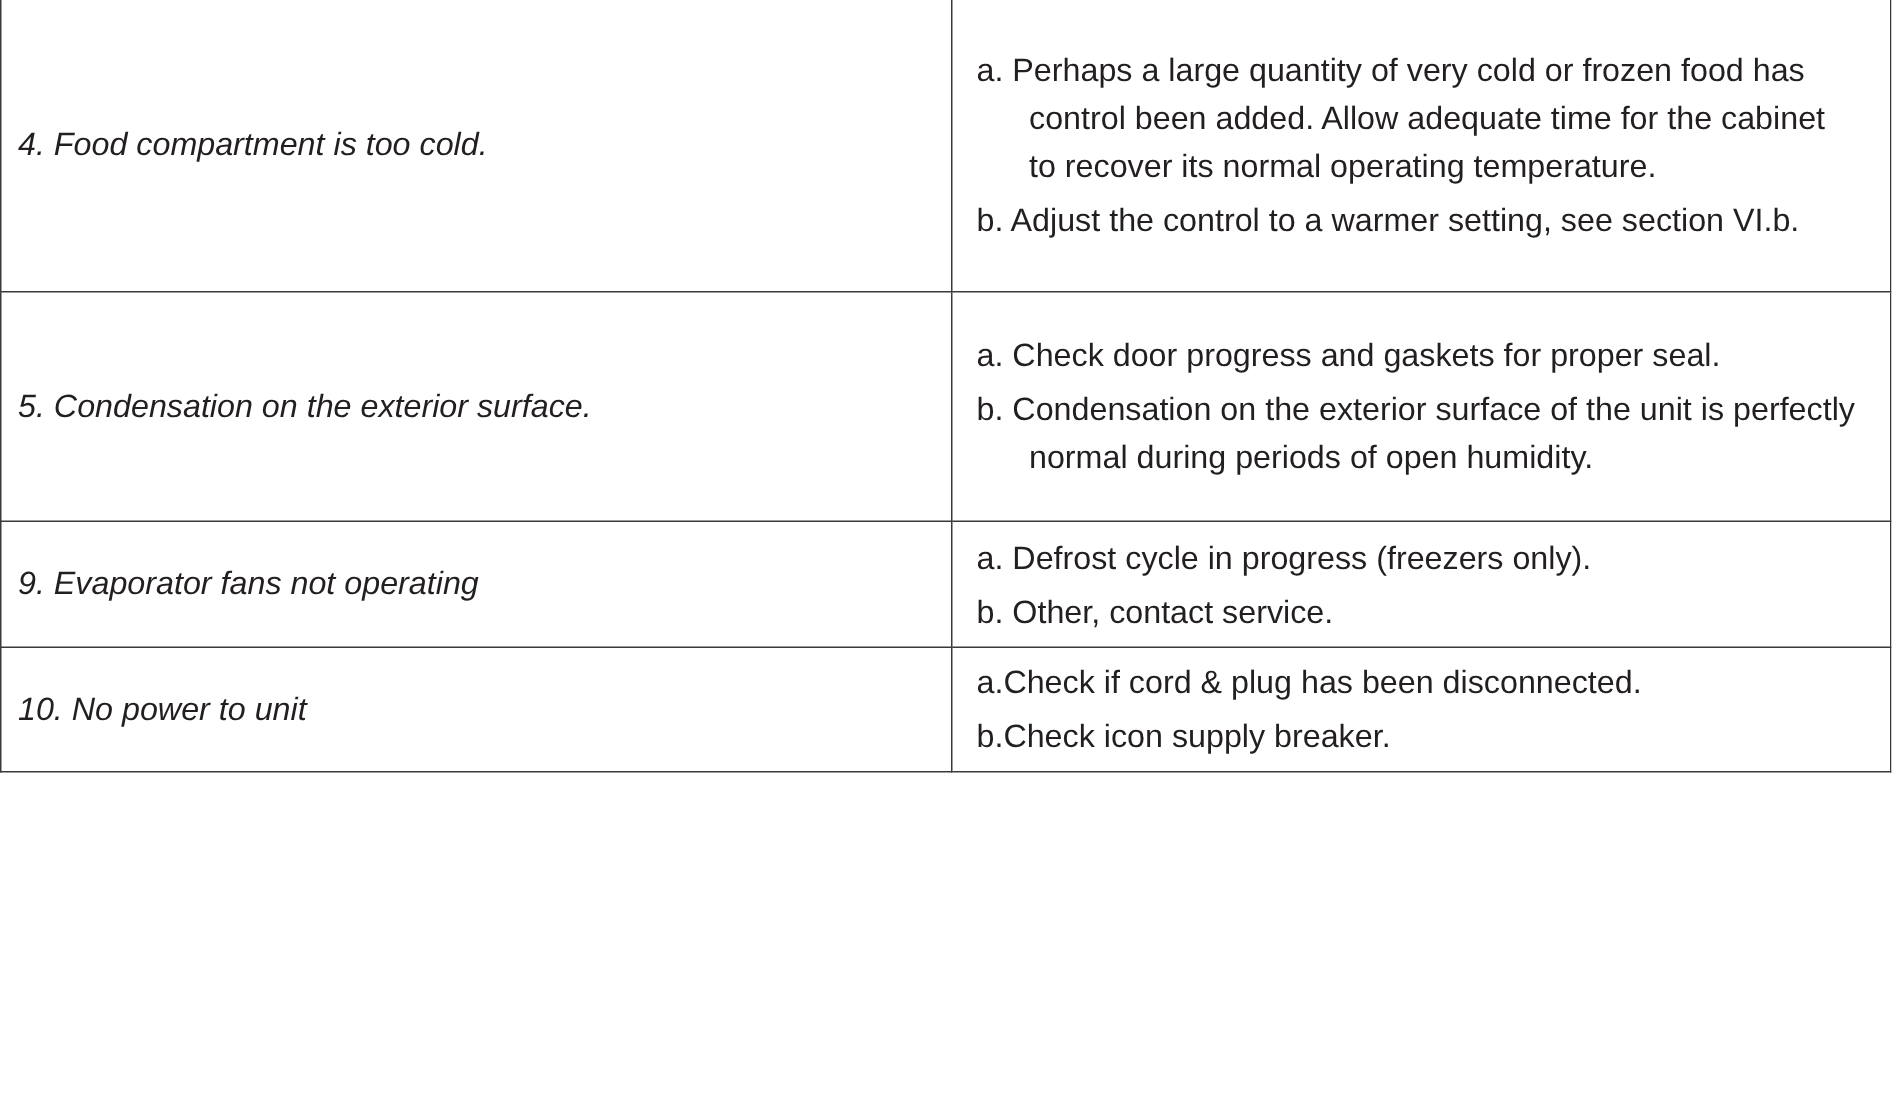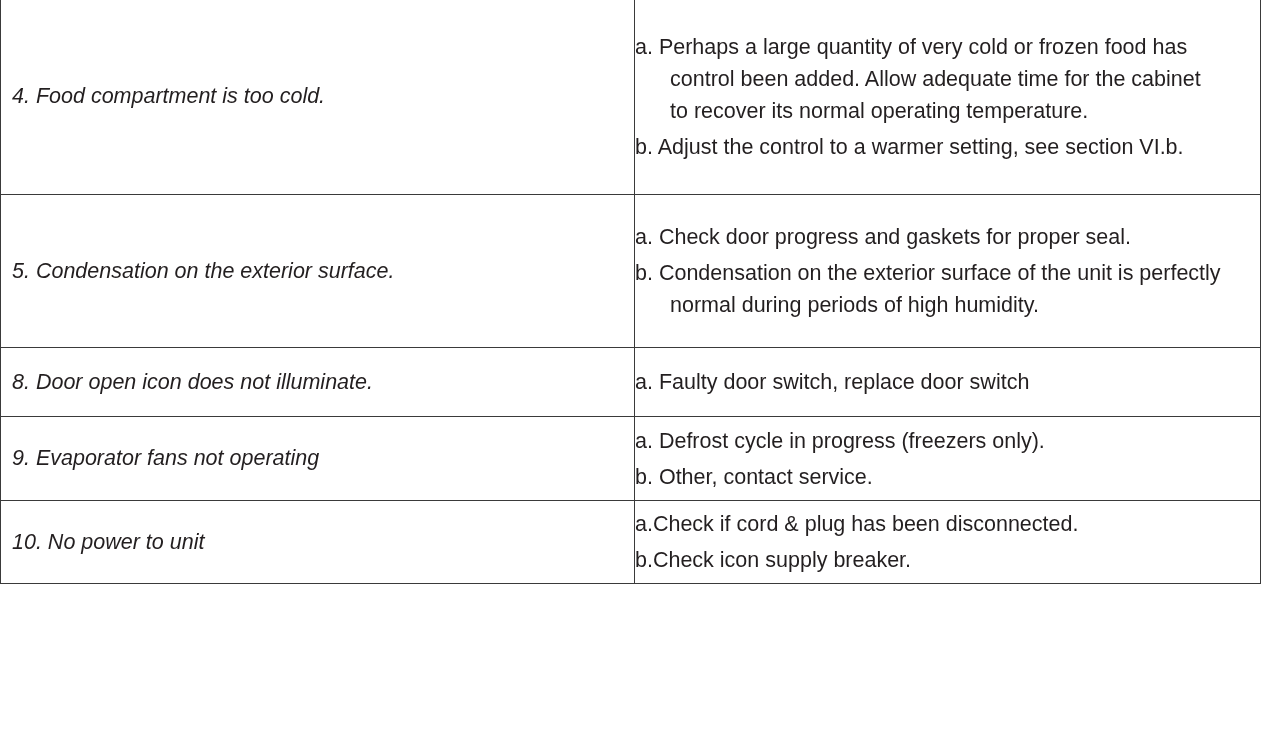--- a/index.html
+++ b/index.html
@@ -8,21 +8,21 @@
       position: absolute; left: 0; top: -2px; width: 1261px;
       border-collapse: collapse; table-layout: fixed;
       font-family: "Liberation Sans", sans-serif;
       color: #231f20; font-size: 21.5px;
     }
     .tbl td {
       border: 1.5px solid #3a3a3a;
       vertical-align: middle; padding: 0;
     }
     .tbl td.problem { width: 622px; padding-left: 11px; font-style: italic; }
-    .tbl td.solution { padding-right: 6px; }
+    .tbl td.solution { padding-left: 16px; padding-right: 6px; }
     .item { display: block; margin: 4px 0; }
     .item .cont { display: block; padding-left: 35px; line-height: 32px; }
     .item .lead { display: block; line-height: 32px; }
   </style>
 </head>
 <body>
 
 <table class="tbl">
   <tbody id="tbody">
       <tr style="height: 196px;">
@@ -39,29 +39,21 @@
         </td>
       </tr>
       <tr style="height: 153px;">
         <td class="problem"><span>5. Condensation on the exterior surface.</span></td>
         <td class="solution">
           <div class="item">
             <span class="lead">a. Check door progress and gaskets for proper seal.</span>
           </div>
           <div class="item">
             <span class="lead">b. Condensation on the exterior surface of the unit is perfectly</span>
-            <span class="cont">normal during periods of high humidity.</span>
-          </div>
-        </td>
-      </tr>
-      <tr style="height: 69px;">
-        <td class="problem"><span>8. Door open icon does not illuminate.</span></td>
-        <td class="solution">
-          <div class="item">
-            <span class="lead">a. Faulty door switch, replace door switch</span>
+            <span class="cont">normal during periods of open humidity.</span>
           </div>
         </td>
       </tr>
       <tr style="height: 84px;">
         <td class="problem"><span>9. Evaporator fans not operating</span></td>
         <td class="solution">
           <div class="item">
             <span class="lead">a. Defrost cycle in progress (freezers only).</span>
           </div>
           <div class="item">

